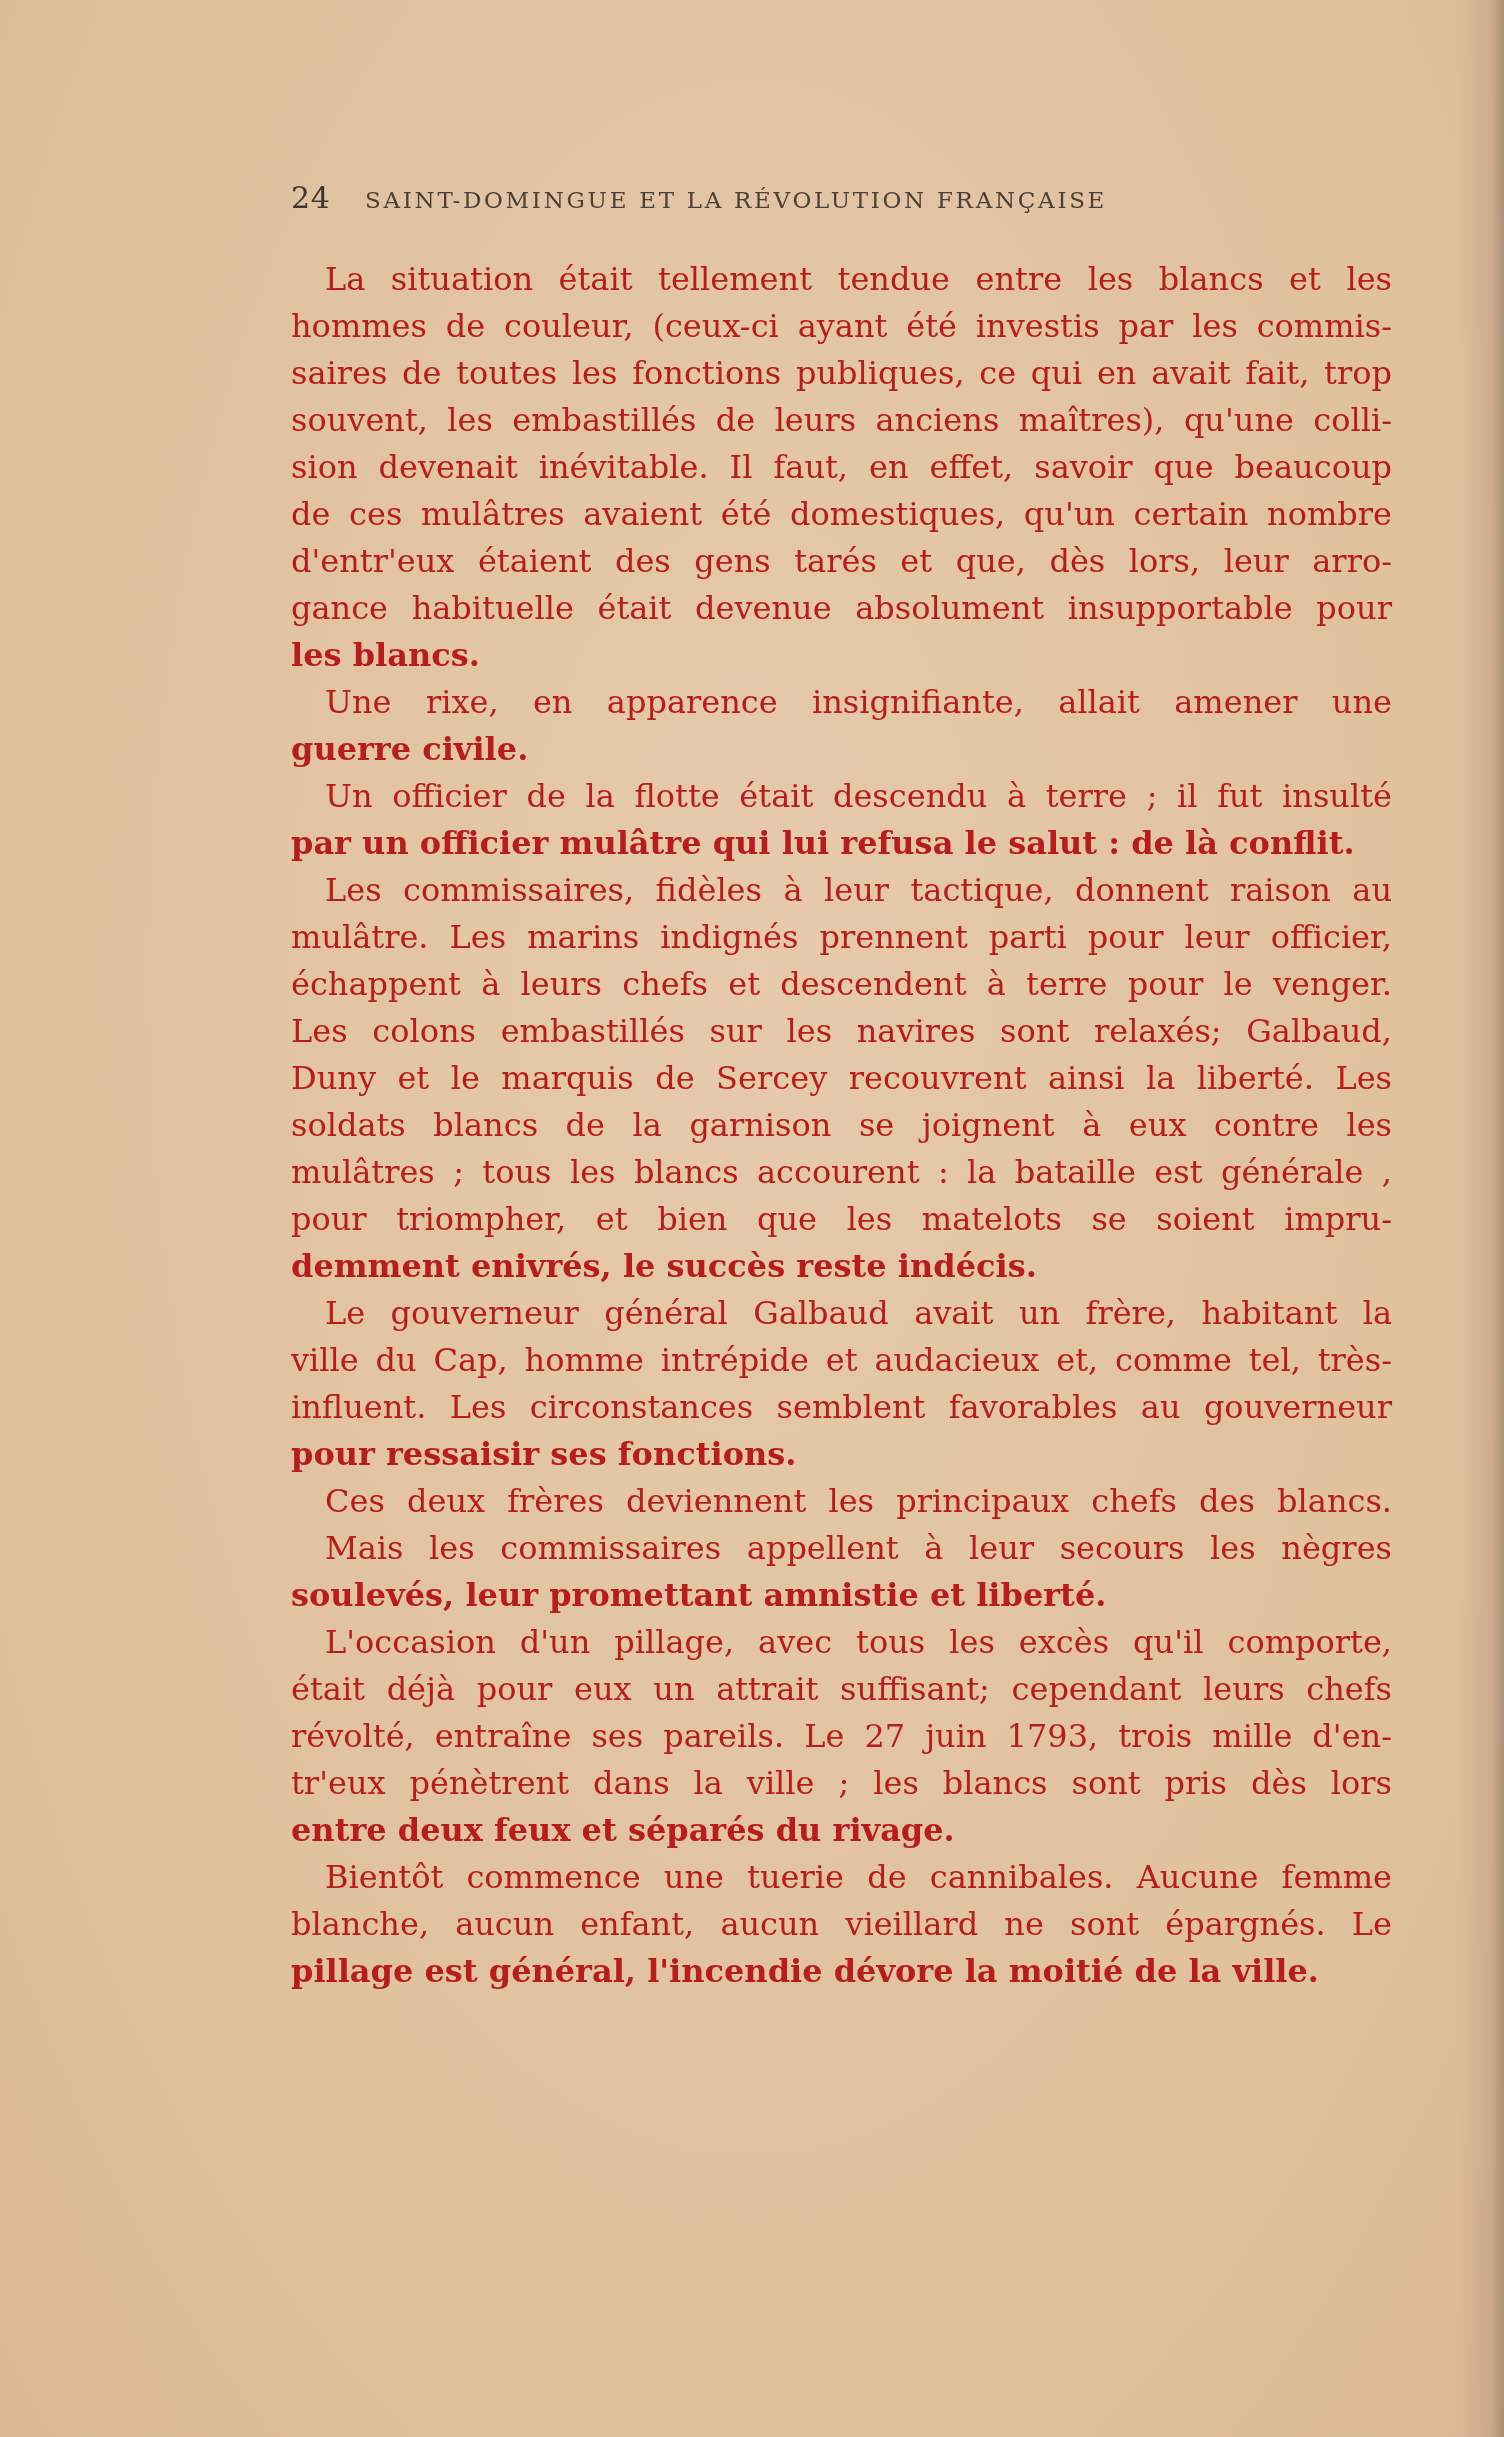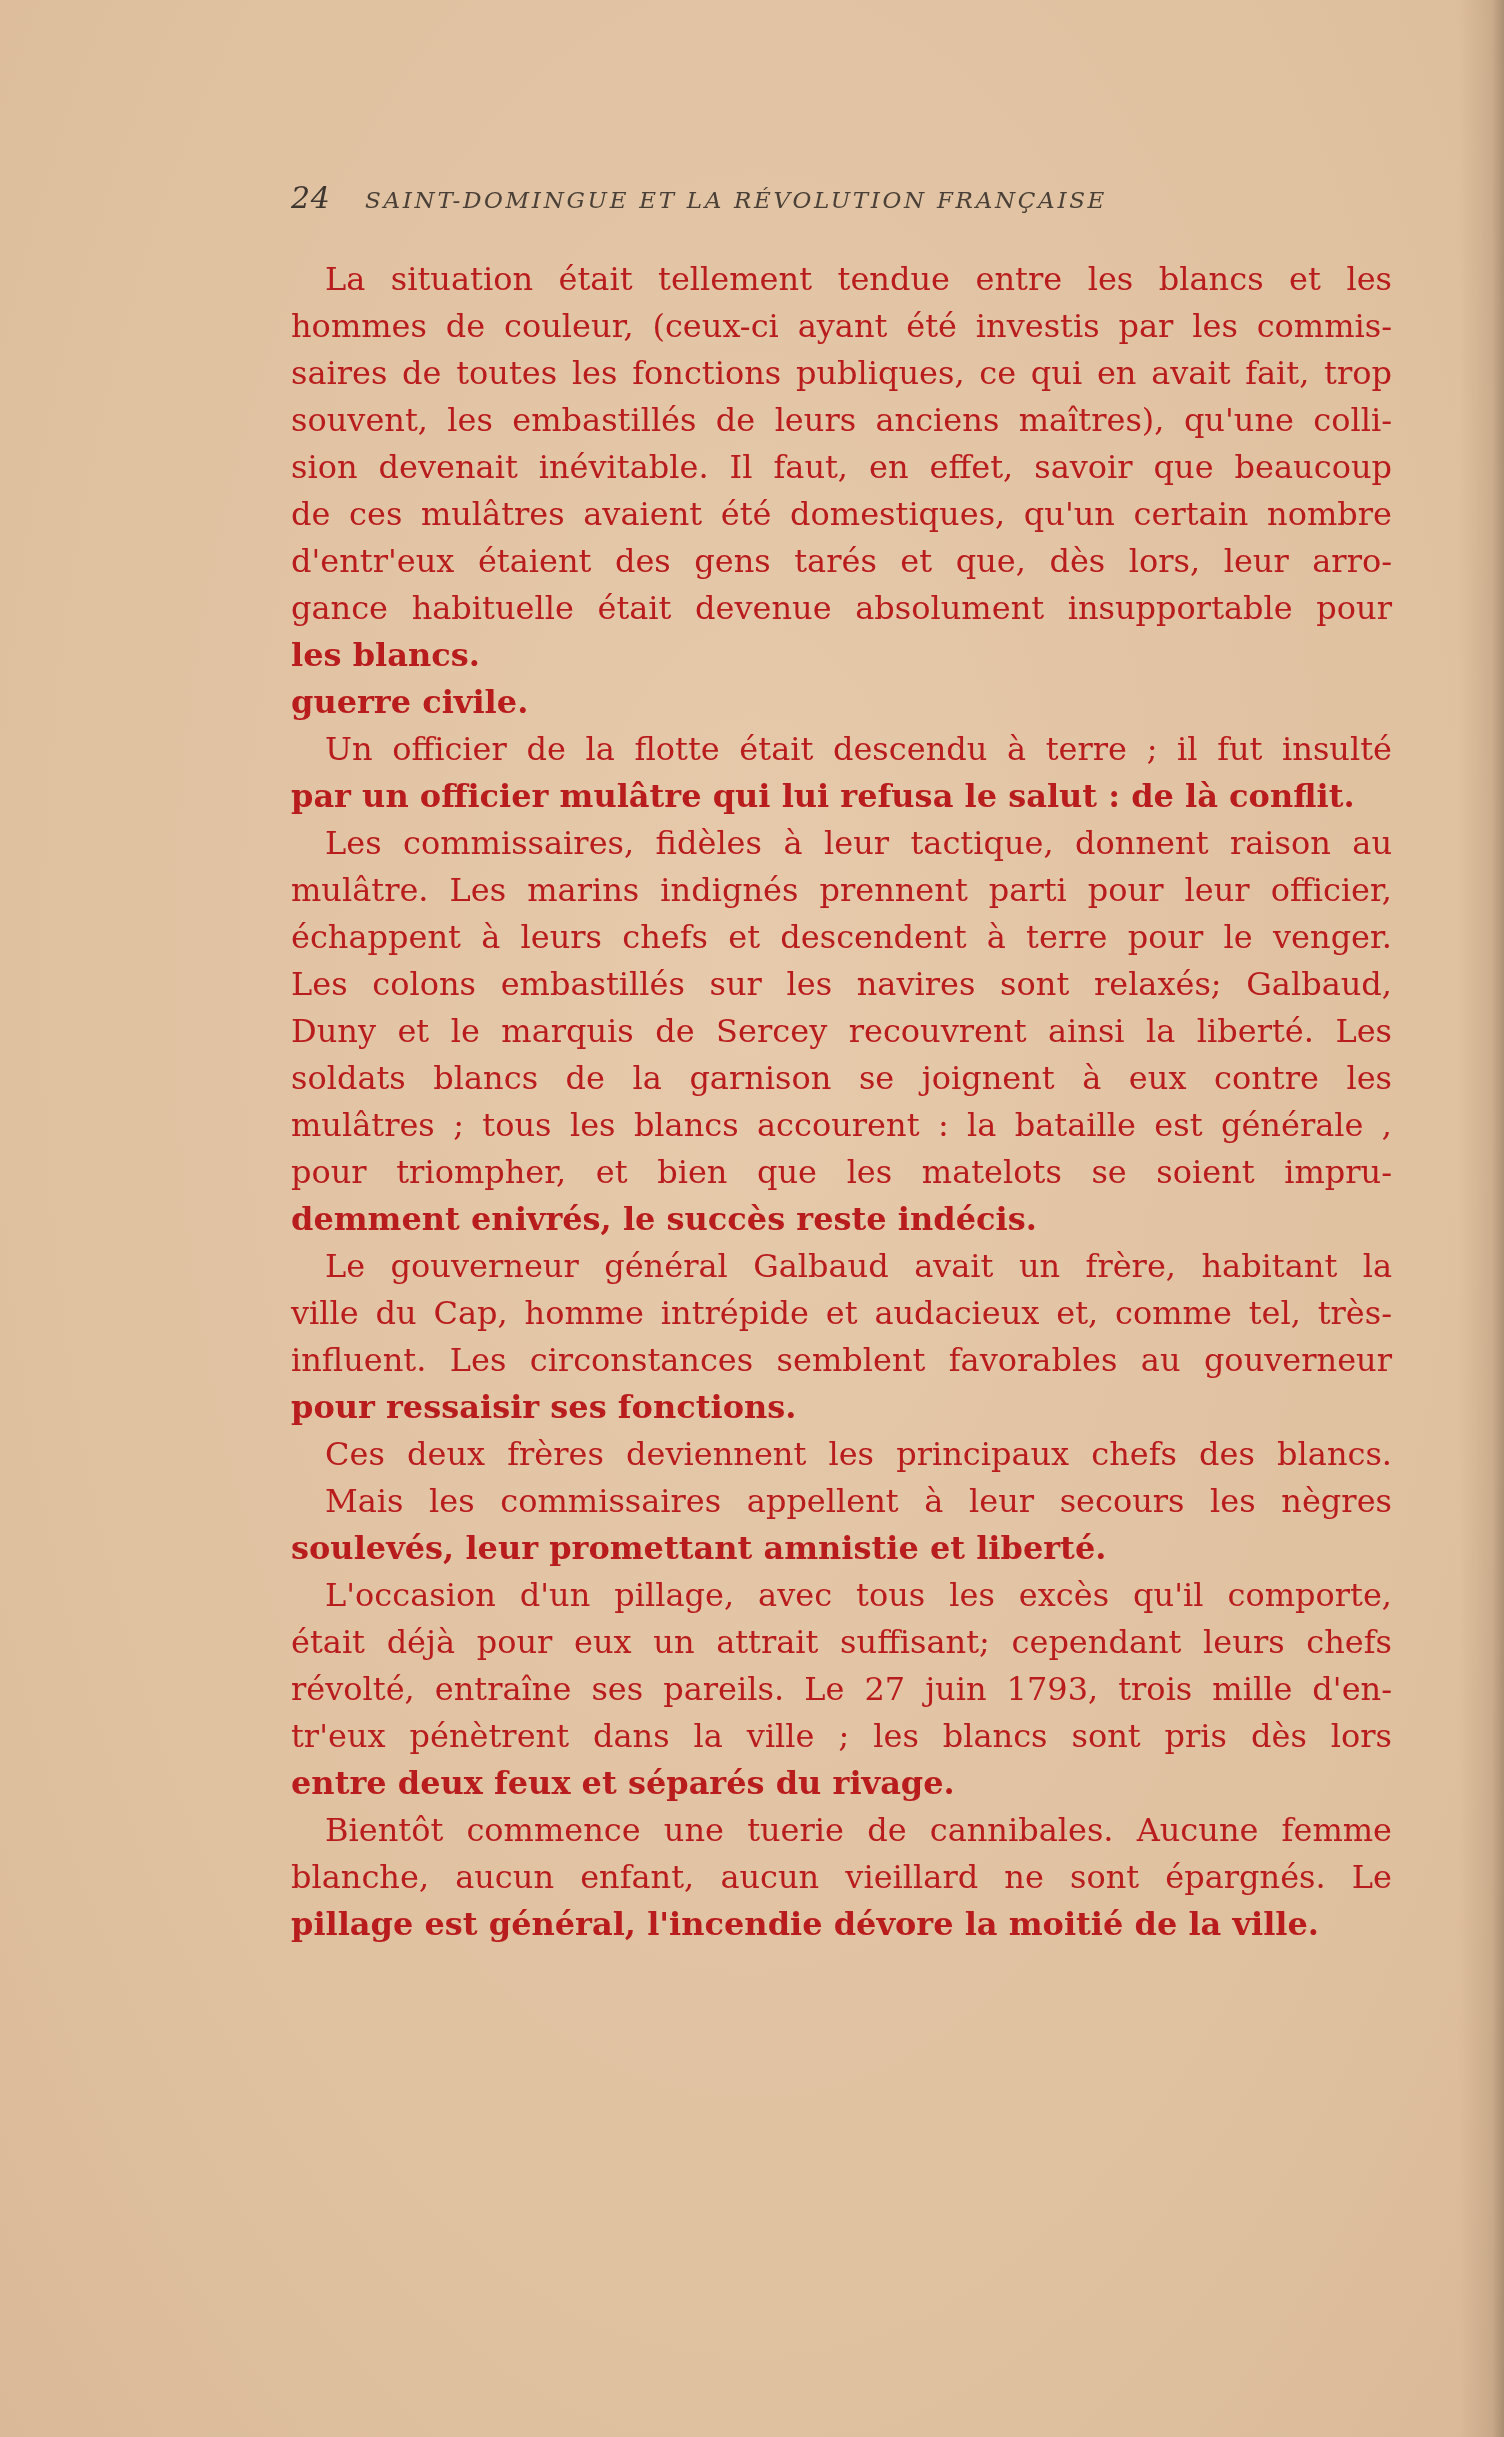--- a/index.html
+++ b/index.html
@@ -25,21 +25,20 @@
       height: 2438px;
     }
     .running-head {
       position: absolute;
       left: 291px;
       top: 180px;
       width: 969px;
       height: 40px;
       display: flex;
       align-items: baseline;
-      font-style: italic;
     }
     .page-number {
       font-size: 30px;
       color: #3e362f;
       width: 74px;
       letter-spacing: 0.7px;
     }
     .running-title {
       font-size: 23px;
       letter-spacing: 2.7px;
@@ -83,20 +82,21 @@
   <div class="body-text" id="body-text">
       <span class="line indent">La situation était tellement tendue entre les blancs et les</span>
       <span class="line">hommes de couleur, (ceux-ci ayant été investis par les commis-</span>
       <span class="line">saires de toutes les fonctions publiques, ce qui en avait fait, trop</span>
       <span class="line">souvent, les embastillés de leurs anciens maîtres), qu'une colli-</span>
       <span class="line">sion devenait inévitable. Il faut, en effet, savoir que beaucoup</span>
       <span class="line">de ces mulâtres avaient été domestiques, qu'un certain nombre</span>
       <span class="line">d'entr'eux étaient des gens tarés et que, dès lors, leur arro-</span>
       <span class="line">gance habituelle était devenue absolument insupportable pour</span>
       <span class="line last">les blancs.</span>
+      <span class="line indent">Une rixe, en apparence insignifiante, allait amener une</span>
       <span class="line last">guerre civile.</span>
       <span class="line indent">Un officier de la flotte était descendu à terre ; il fut insulté</span>
       <span class="line last">par un officier mulâtre qui lui refusa le salut : de là conflit.</span>
       <span class="line indent">Les commissaires, fidèles à leur tactique, donnent raison au</span>
       <span class="line">mulâtre. Les marins indignés prennent parti pour leur officier,</span>
       <span class="line">échappent à leurs chefs et descendent à terre pour le venger.</span>
       <span class="line">Les colons embastillés sur les navires sont relaxés; Galbaud,</span>
       <span class="line">Duny et le marquis de Sercey recouvrent ainsi la liberté. Les</span>
       <span class="line">soldats blancs de la garnison se joignent à eux contre les</span>
       <span class="line">mulâtres ; tous les blancs accourent : la bataille est générale ,</span>

